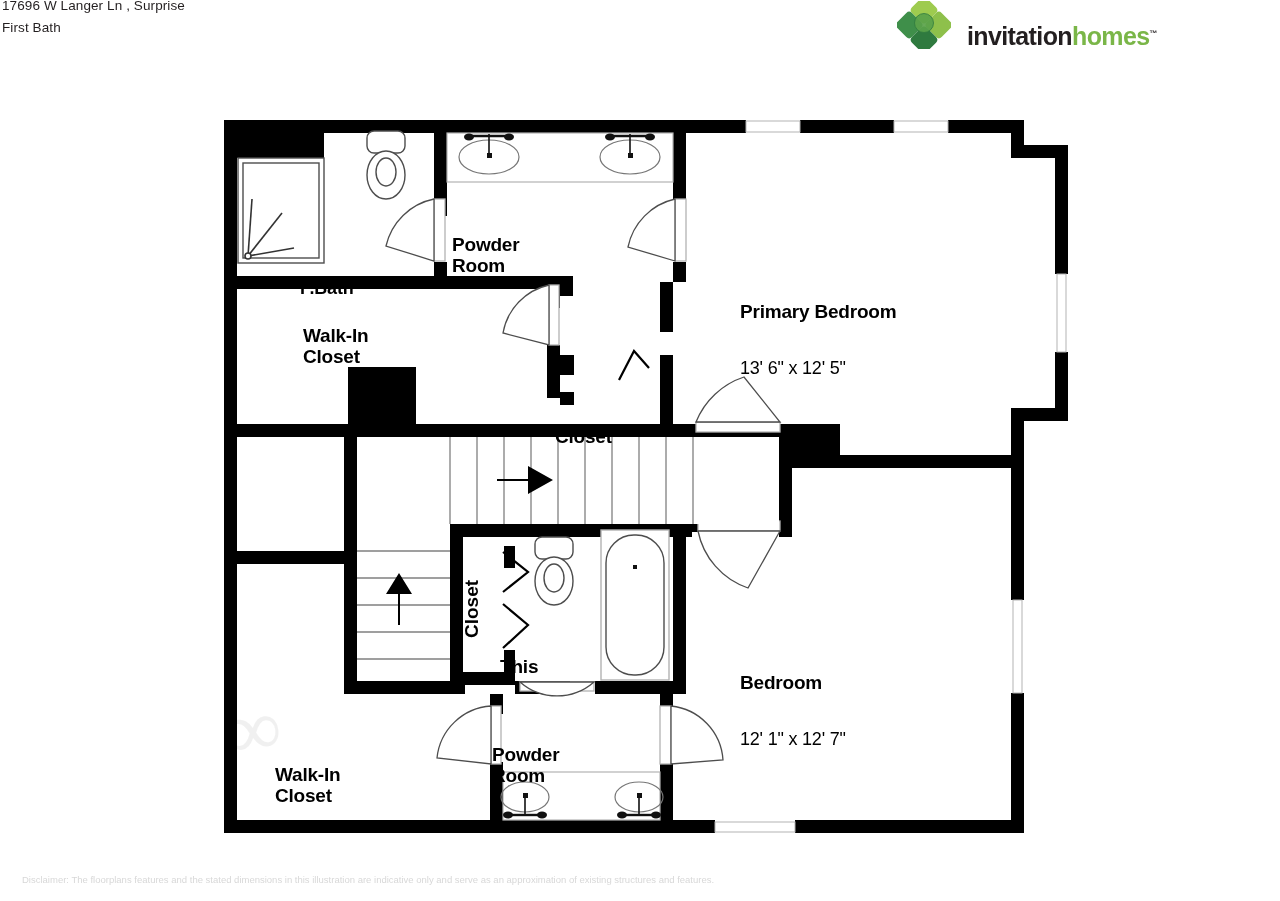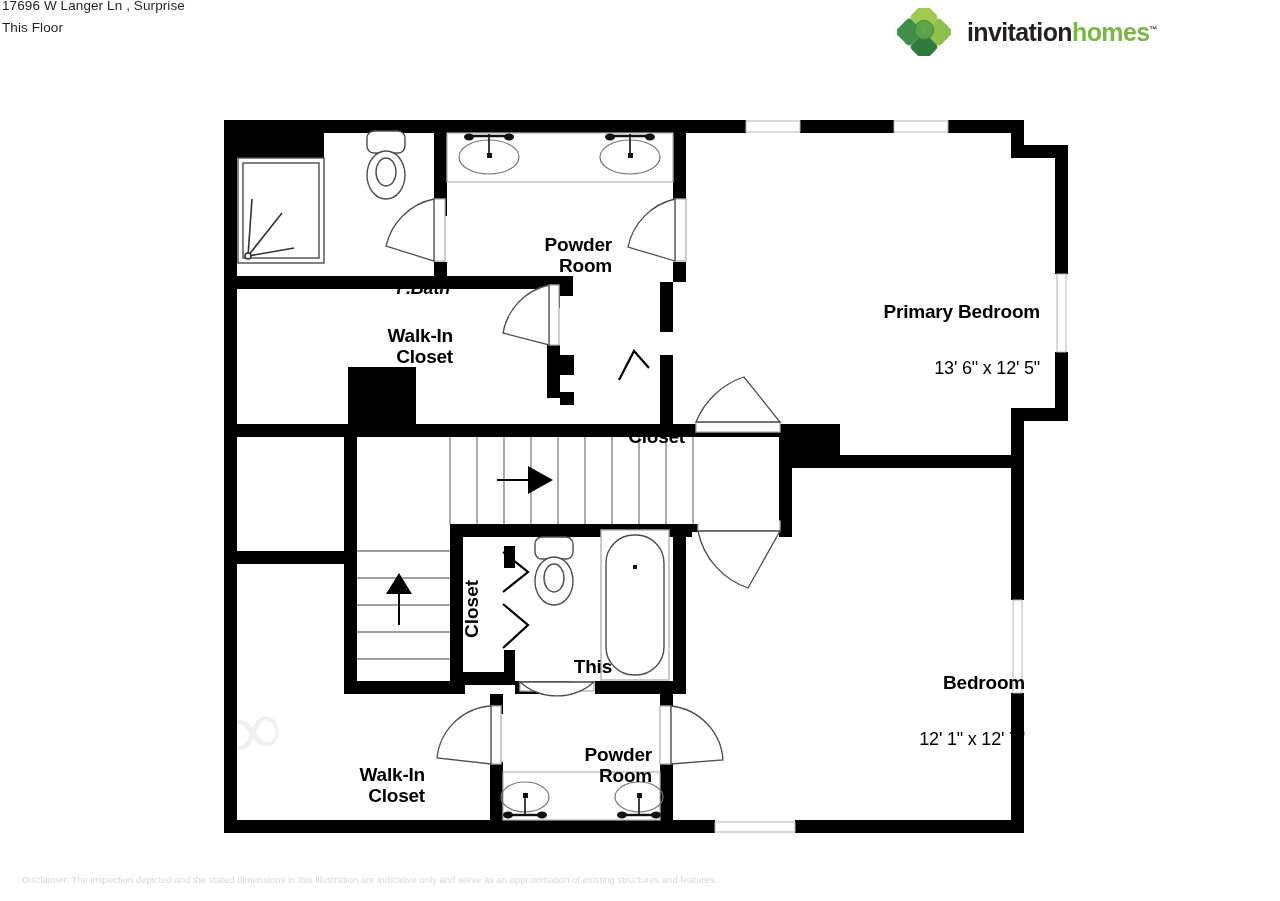--- a/index.html
+++ b/index.html
@@ -30,24 +30,24 @@
     letter-spacing: 0.1px;
     white-space: nowrap;
   }
   #hdr-address { top: -2px; }
   #hdr-floor   { top: 20px; }
 
   
   #logo {
     position: absolute;
     right: 2px;
-    top: 8px;
+    top: 1px;
     height: 48px;
     display: flex;
-    align-items: center;
+    align-items: flex-end;
     gap: 16px;
   }
   #logo-mark { width: 54px; height: 48px; display:block; }
   #logo-word {
     font-size: 25px;
     font-weight: 700;
     letter-spacing: -0.6px;
     line-height: 1;
     white-space: nowrap;
   }
@@ -60,21 +60,21 @@
     position: absolute;
     left: 0; top: 0;
     width: 1280px;
     height: 901px;
   }
   #plan svg { display: block; }
 
   
   .room-label {
     position: absolute;
-    text-align: right;
+    text-align: left;
     color: #000;
     line-height: 1.12;
     white-space: pre;
     pointer-events: none;
   }
   .room-name {
     font-weight: 700;
     font-size: 19px;
     letter-spacing: -0.2px;
   }
@@ -105,21 +105,21 @@
     font-size: 9.5px;
     line-height: 14.5px;
   }
   #disclaimer div { white-space: nowrap; }
 </style>
 </head>
 <body>
 
 <div id="header">
   <div class="hdr-line" id="hdr-address">17696 W Langer Ln , Surprise</div>
-  <div class="hdr-line" id="hdr-floor">This Floor</div>
+  <div class="hdr-line" id="hdr-floor">First Bath</div>
 
   <div id="logo">
     <svg id="logo-mark" viewBox="0 0 54 48">
       <g transform="translate(27,24)">
         <rect x="-21" y="-21" width="21" height="21" rx="4" transform="rotate(45)" fill="#9ecb4f"></rect>
         <rect x="0" y="-21" width="21" height="21" rx="4" transform="rotate(45)" fill="#8ec04b"></rect>
         <rect x="-21" y="0" width="21" height="21" rx="4" transform="rotate(45)" fill="#3f8f4a"></rect>
         <rect x="0" y="0" width="21" height="21" rx="4" transform="rotate(45)" fill="#2f7a3f"></rect>
         <circle cx="0" cy="-2" r="9.5" fill="#5aa24a" opacity="0.92"></circle>
         <circle cx="0" cy="-2" r="9.5" fill="none" stroke="#2f7a3f" stroke-width="0.8"></circle>
@@ -353,21 +353,21 @@
       <rect x="637" y="793" width="5" height="5" fill="#111" stroke="none"></rect>
       <path d="M639 798 L639 816" stroke="#111" stroke-width="1.6"></path>
       <path d="M623 815 L655 815" stroke="#111" stroke-width="2.4"></path>
       <ellipse cx="622" cy="815" rx="5" ry="3.4" fill="#111" stroke="none"></ellipse>
       <ellipse cx="656" cy="815" rx="5" ry="3.4" fill="#111" stroke="none"></ellipse>
     </g>
   </g>
 </svg>
 </div>
 
-<div class="room-label rl-small" style="left:300px; top:242px; width:150px;font-style:italic;">
+<div class="room-label rl-small" style="left:300px; top:242px; width:150px;">
   <div class="room-name">P.Bath</div>
 </div>
 
 <div class="room-label" style="left:452px; top:198px; width:160px;">
   <div class="room-name">Powder
 Room</div>
 </div>
 
 <div class="room-label" style="left:740px; top:265px; width:300px;">
   <div class="room-name">Primary Bedroom</div>
@@ -398,14 +398,14 @@
   <div class="room-name">Walk-In
 Closet</div>
 </div>
 
 <div class="room-label" style="left:492px; top:708px; width:160px;">
   <div class="room-name">Powder
 Room</div>
 </div>
 
 <div id="disclaimer">
-  <div>Disclaimer: The inspection depicted and the stated dimensions in this illustration are indicative only and serve as an approximation of existing structures and features.</div>
+  <div>Disclaimer: The floorplans features and the stated dimensions in this illustration are indicative only and serve as an approximation of existing structures and features.</div>
 </div>
 
 </body></html>

